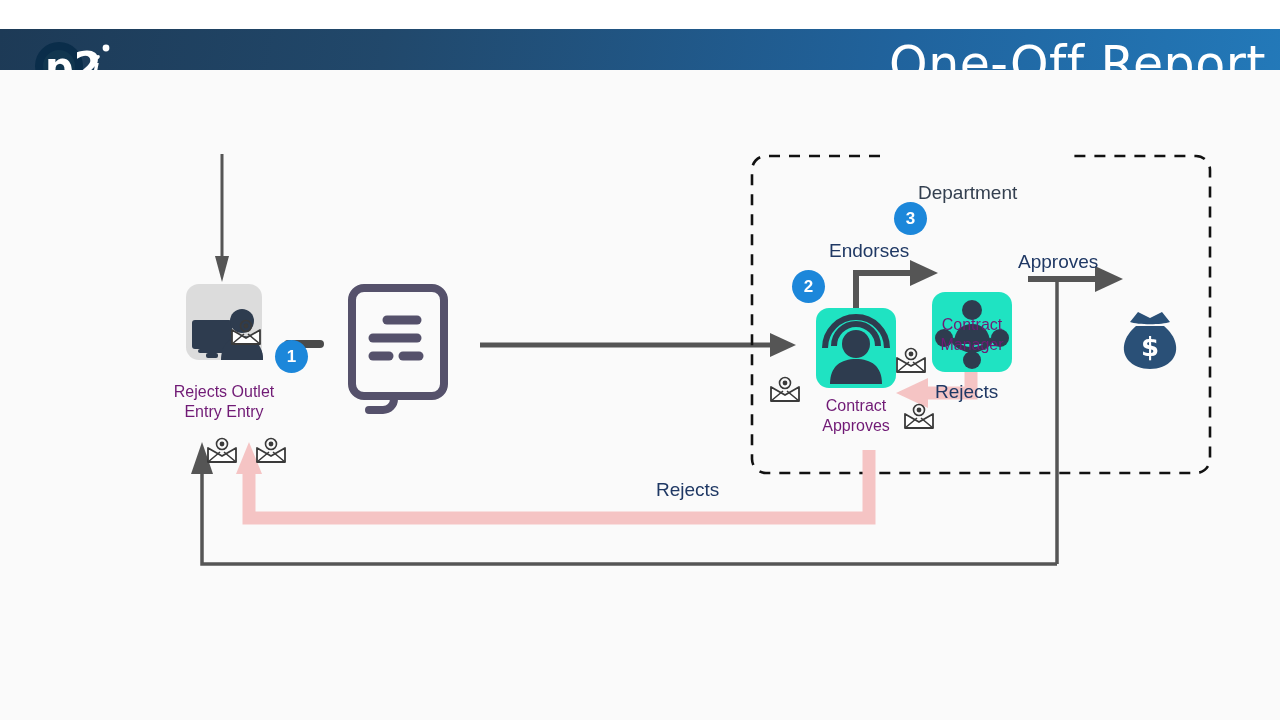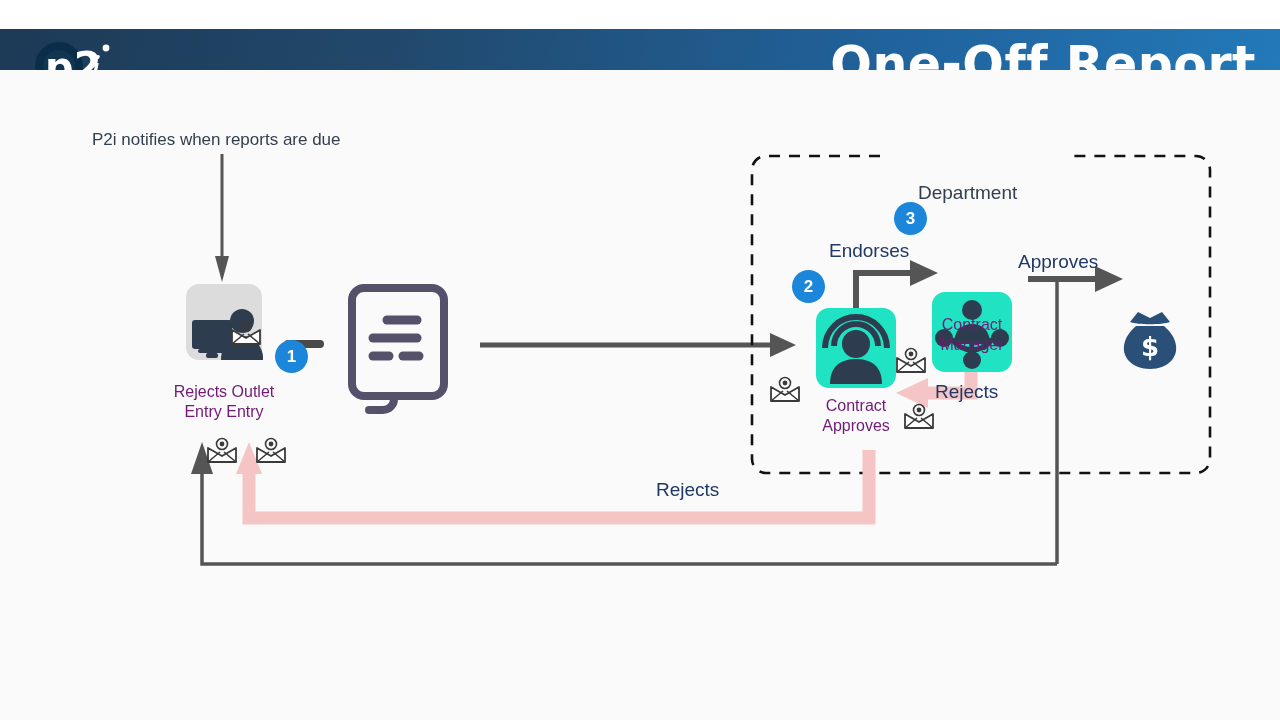--- a/index.html
+++ b/index.html
@@ -20,26 +20,26 @@
     position: absolute;
     left: 0; top: 0;
     width: 1280px;
     height: 70px;
     background: linear-gradient(100deg, #1d3a56 0%, #21486b 30%, #20639d 70%, #2379b9 100%);
     overflow: hidden;
     margin-top: 29px;
   }
   #header-title {
     position: absolute;
-    right: 24px;
+    right: 14px;
     top: 50%;
     transform: translateY(-50%);
     color: #ffffff;
     font-size: 49px;
-    font-weight: 700;
+    font-weight: 400;
     letter-spacing: 0.5px;
     white-space: nowrap;
     font-family: "DejaVu Sans", sans-serif;
   }
 
   
   #brand-logo {
     position: absolute;
     left: 22px;
     top: 6px;
@@ -281,21 +281,20 @@
     <path d="M3,26 L15,16 M31,26 L19,16" stroke="#3a3a3a" stroke-width="1.6"></path>
   </svg>
 
   <svg class="env-icon" style="left:254px; top:366px;" width="34" height="30" viewBox="0 0 34 30">
     <circle cx="17" cy="8" r="5.5" fill="none" stroke="#3a3a3a" stroke-width="1.6"></circle>
     <circle cx="17" cy="8" r="2.4" fill="#3a3a3a"></circle>
     <path d="M3,26 L3,12 L17,20 L31,12 L31,26 z" fill="#ffffff" stroke="#3a3a3a" stroke-width="1.8" stroke-linejoin="round"></path>
     <path d="M3,26 L15,16 M31,26 L19,16" stroke="#3a3a3a" stroke-width="1.6"></path>
   </svg>
 
-  <div class="diagram-label" style="left:92px; top:60px;">P2i notifies when reports are due</div>
   <div class="diagram-label" style="left:918px; top:75px; font-size:19px;margin-top:37px;">Department</div>
 
   <div class="flow-verb" style="left:829px; top:170px;">Endorses</div>
   <div class="flow-verb" style="left:1018px; top:181px;">Approves</div>
   <div class="flow-verb" style="left:935px; top:311px;">Rejects</div>
   <div class="flow-verb" style="left:656px; top:409px;">Rejects</div>
 
   <div class="node-caption" style="left:124px; top:312px; width:200px;">
     <span>Rejects Outlet</span><br>
     <span>Entry Entry</span>

